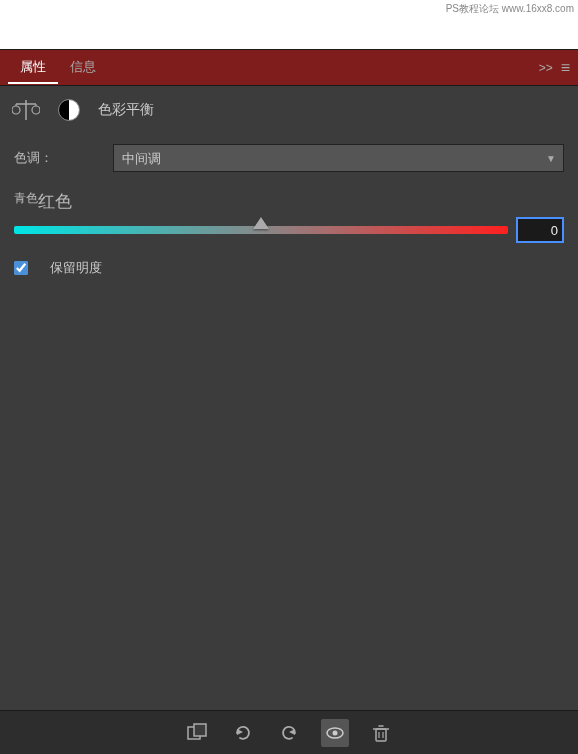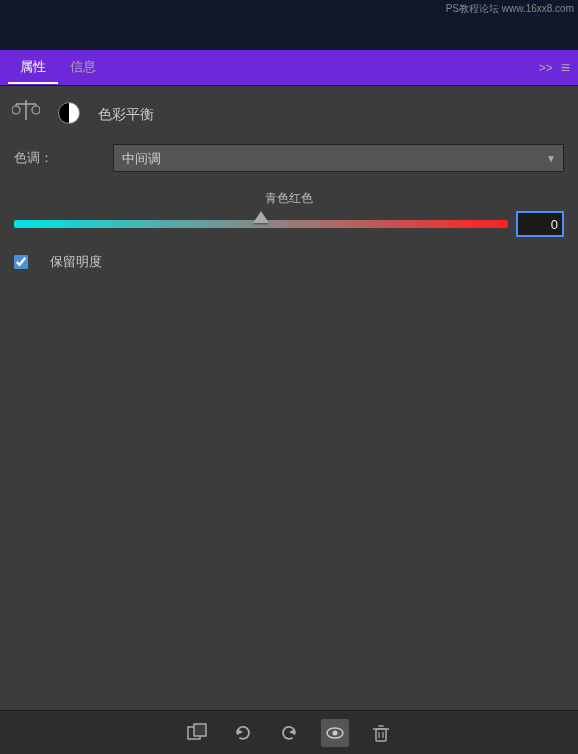--- a/index.html
+++ b/index.html
@@ -8,41 +8,41 @@
       height: 754px;
       background: #3c3c3c;
       font-family: 'Microsoft YaHei', 'SimHei', sans-serif;
       font-size: 13px;
       color: #ccc;
       overflow: hidden;
     }
 
     
     .top-bar {
-      background: #0f172a;
+      background: #ffffff;
       height: 50px;
       display: flex;
       align-items: center;
       border-bottom: 1px solid #1a1a1a;
       position: relative;
     }
     .watermark {
       position: absolute;
       top: 2px;
       right: 4px;
       font-size: 10px;
       color: #888;
       white-space: nowrap;
     }
 
     
     .tab-row {
       display: flex;
       align-items: center;
-      background: #6d28d9;
+      background: #7f1d1d;
       border-bottom: 1px solid #1a1a1a;
       height: 36px;
       padding: 0 8px;
     }
     .tab {
       padding: 6px 12px;
       cursor: pointer;
       color: #aaa;
       font-size: 13px;
       border-bottom: 2px solid transparent;
@@ -56,21 +56,21 @@
       display: flex;
       align-items: center;
       gap: 8px;
       color: #aaa;
       font-size: 13px;
     }
 
     
     .panel-header {
       display: flex;
-      align-items: flex-end;
+      align-items: center;
       padding: 10px 12px;
       gap: 18px;
       background: #3c3c3c;
     }
     .icon-balance {
       width: 28px;
       height: 28px;
       display: flex;
       align-items: center;
       justify-content: center;
@@ -138,30 +138,30 @@
       width: 100%;
       height: 28px;
     }
 
     
     .slider-row {
       margin-bottom: 16px;
     }
     .slider-labels {
       display: flex;
-      justify-content: center;
+      justify-content: flex-start;
       margin-bottom: 4px;
     }
     .slider-label-left {
       color: #bbb;
       font-size: 12px;
     }
     .slider-label-right {
       color: #bbb;
-      font-size: 12px;
+      font-size: 17px;
     }
     .slider-with-input {
       display: flex;
       align-items: center;
       gap: 8px;
     }
     .slider-track-wrapper {
       flex: 1;
       position: relative;
       height: 22px;

